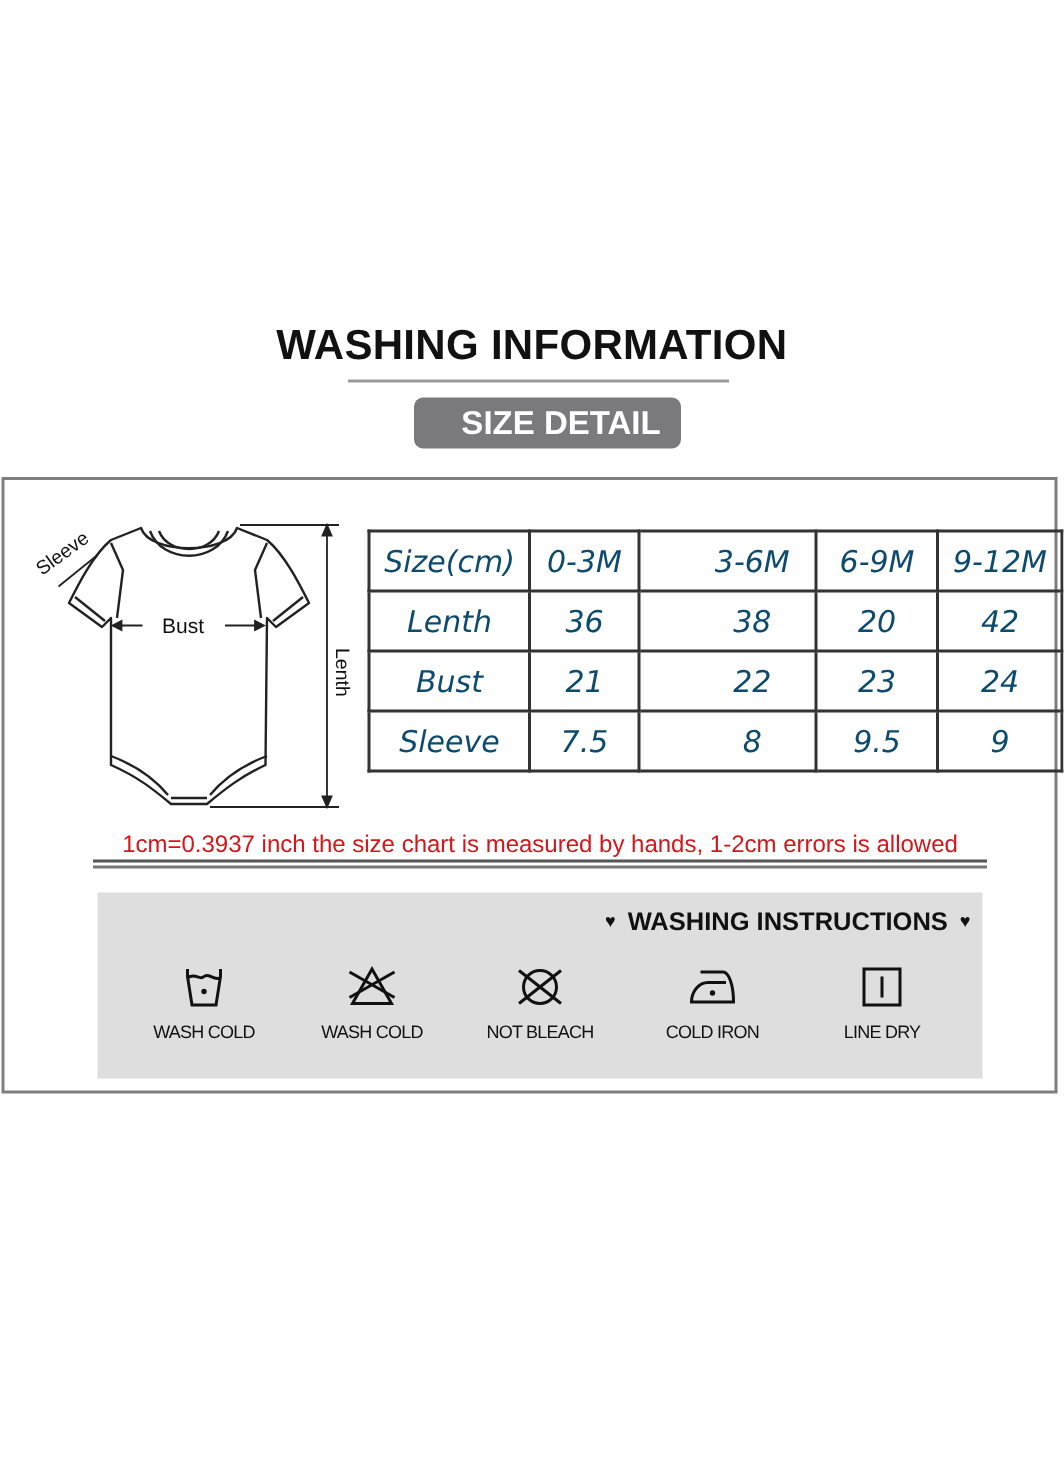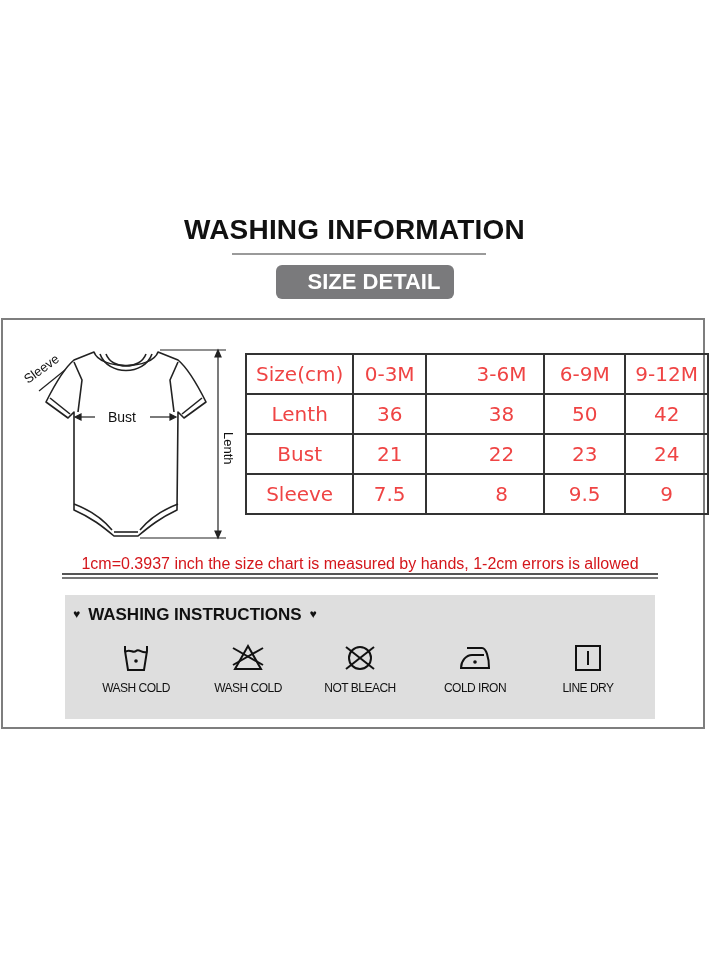--- a/index.html
+++ b/index.html
@@ -6,34 +6,34 @@
     body { width: 709px; height: 971px; position: relative; overflow: hidden; font-family: "Liberation Sans", sans-serif; }
 
     .title { position: absolute; left: 0; width: 709px; top: 214px; text-align: center; font-weight: bold; font-size: 28px; color: #111; letter-spacing: 0.2px; }
     .title-rule { position: absolute; left: 232px; width: 254px; top: 253px; height: 2px; background: #9a9a9a; }
     .badge { position: absolute; left: 276px; top: 265px; width: 160px; height: 34px; background: #7a7a7c; border-radius: 6px; color: #fff; font-weight: bold; font-size: 22px; text-align: center; line-height: 34px; padding-left: 18px; }
 
     .frame { position: absolute; left: 1px; top: 318px; width: 704px; height: 411px; border: 2px solid #7e7e7e; box-sizing: border-box; }
 
     .diagram { position: absolute; left: 20px; top: 340px; width: 215px; height: 200px; }
 
-    .size-table { position: absolute; left: 245px; top: 353px; border-collapse: collapse; font-family: "DejaVu Sans", sans-serif; font-size: 20px; color: #ef4444; }
+    .size-table { position: absolute; left: 245px; top: 353px; border-collapse: collapse; font-family: "DejaVu Sans", sans-serif; font-size: 20px; color: #0c4a6e; font-style: italic; }
     .size-table td { border: 2px solid #333; text-align: center; padding: 0; height: 38px; }
     .size-table td.c0 { width: 106px; }
     .size-table td.c1 { width: 72px; margin-top: 28px; }
     .size-table td.c2 { width: 85px; padding-left: 33px; }
     .size-table td.c3 { width: 81px; }
     .size-table td.c4 { width: 82px; }
 
     .note { position: absolute; left: 0; width: 720px; top: 555px; text-align: center; color: #d4161b; font-size: 16px; }
     .note-rule1 { position: absolute; left: 62px; width: 596px; top: 573px; height: 2px; background: #555; }
     .note-rule2 { position: absolute; left: 62px; width: 596px; top: 577px; height: 2px; background: #777; }
 
     .wash-panel { position: absolute; left: 65px; top: 595px; width: 590px; height: 124px; background: #dedede; }
-    .wash-title { position: absolute; left: 0; width: 590px; top: 10px; text-align: left; font-weight: bold; font-size: 17px; color: #111; }
+    .wash-title { position: absolute; left: 0; width: 590px; top: 10px; text-align: right; font-weight: bold; font-size: 17px; color: #111; }
     .wash-title .heart { font-size: 12px; margin: 0 8px; vertical-align: 2px; }
     .wash-items { position: absolute; left: 0; top: 48px; width: 590px; height: 70px; }
     .wash-item { position: absolute; top: 0; width: 110px; height: 70px; text-align: center; }
     .wash-item svg { display: block; margin: 0 auto; }
     .wash-label { display: block; margin-top: 8px; font-size: 12px; color: #111; letter-spacing: -0.5px; }
   </style>
 </head>
 <body>
 
 <div class="title">WASHING INFORMATION</div>
@@ -90,21 +90,21 @@
     <td class="c0">Size(cm)</td>
     <td class="c1">0-3M</td>
     <td class="c2">3-6M</td>
     <td class="c3">6-9M</td>
     <td class="c4">9-12M</td>
   </tr>
   <tr>
     <td class="c0">Lenth</td>
     <td class="c1">36</td>
     <td class="c2">38</td>
-    <td class="c3">50</td>
+    <td class="c3">20</td>
     <td class="c4">42</td>
   </tr>
   <tr>
     <td class="c0">Bust</td>
     <td class="c1">21</td>
     <td class="c2">22</td>
     <td class="c3">23</td>
     <td class="c4">24</td>
   </tr>
   <tr>

